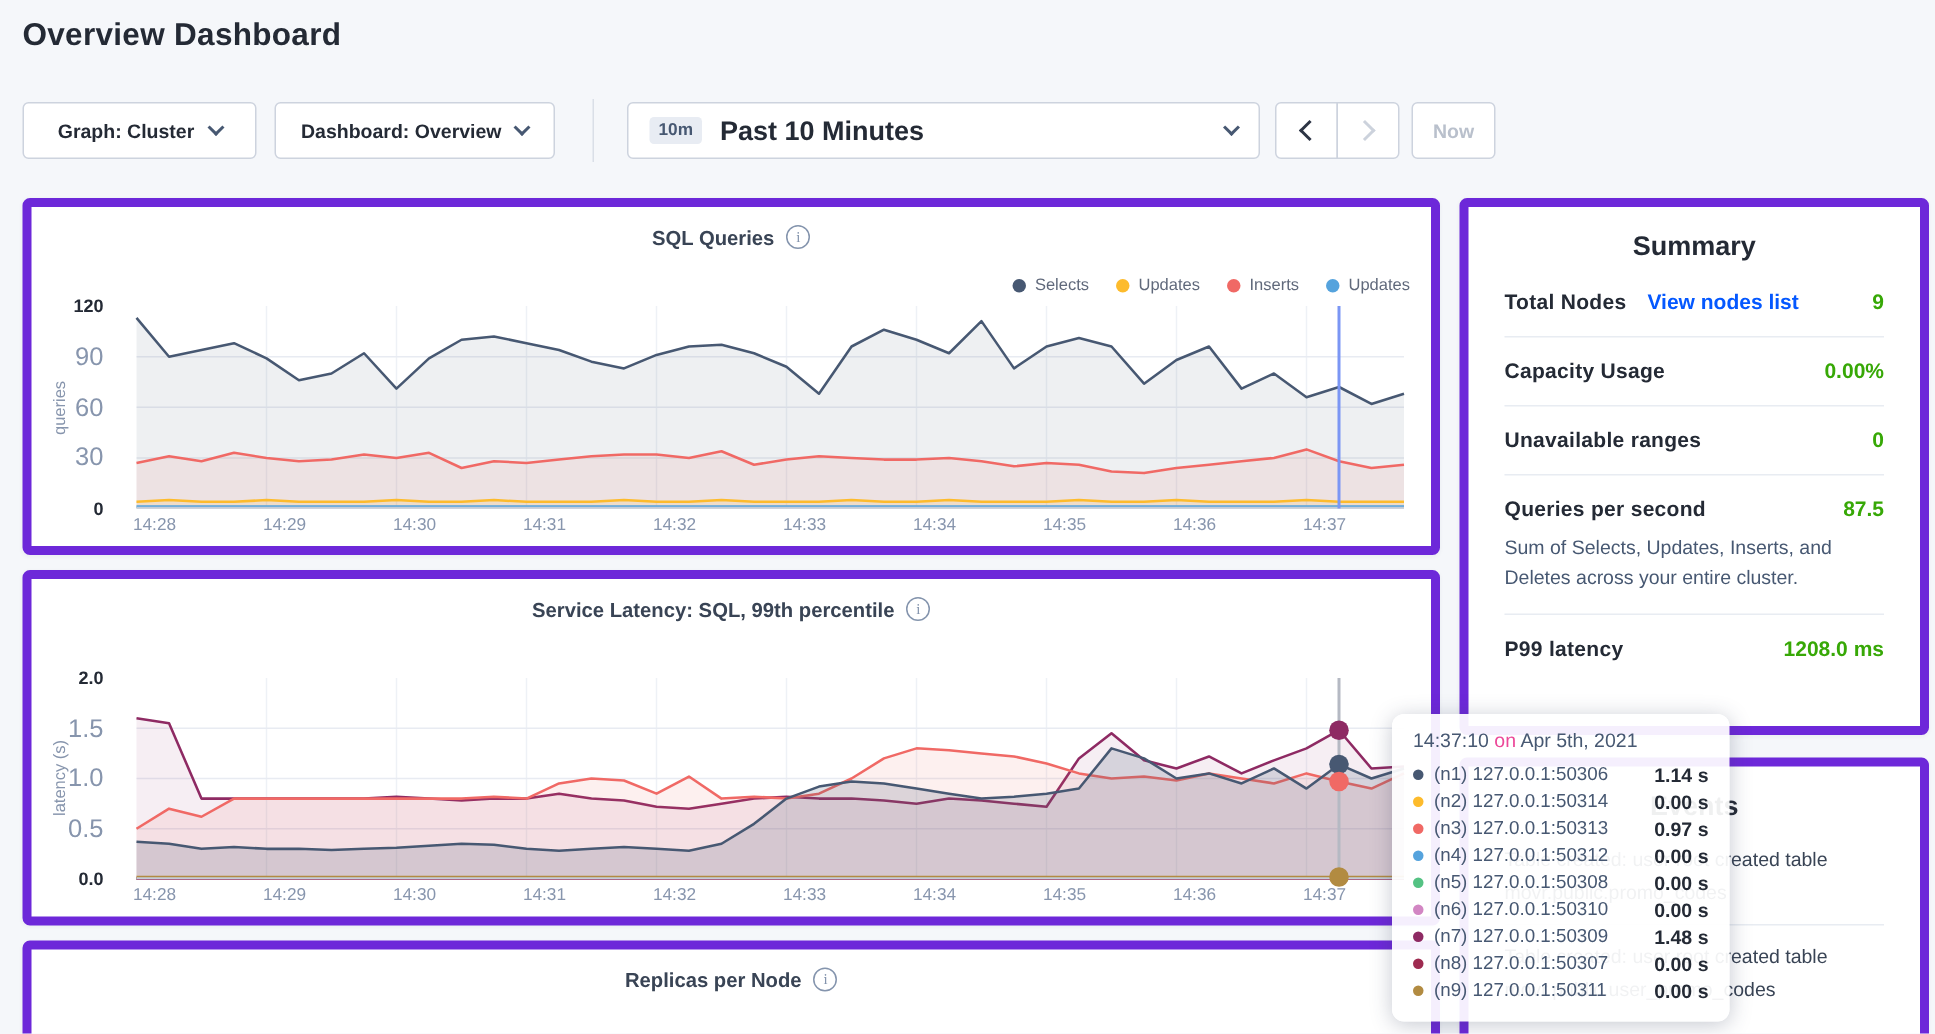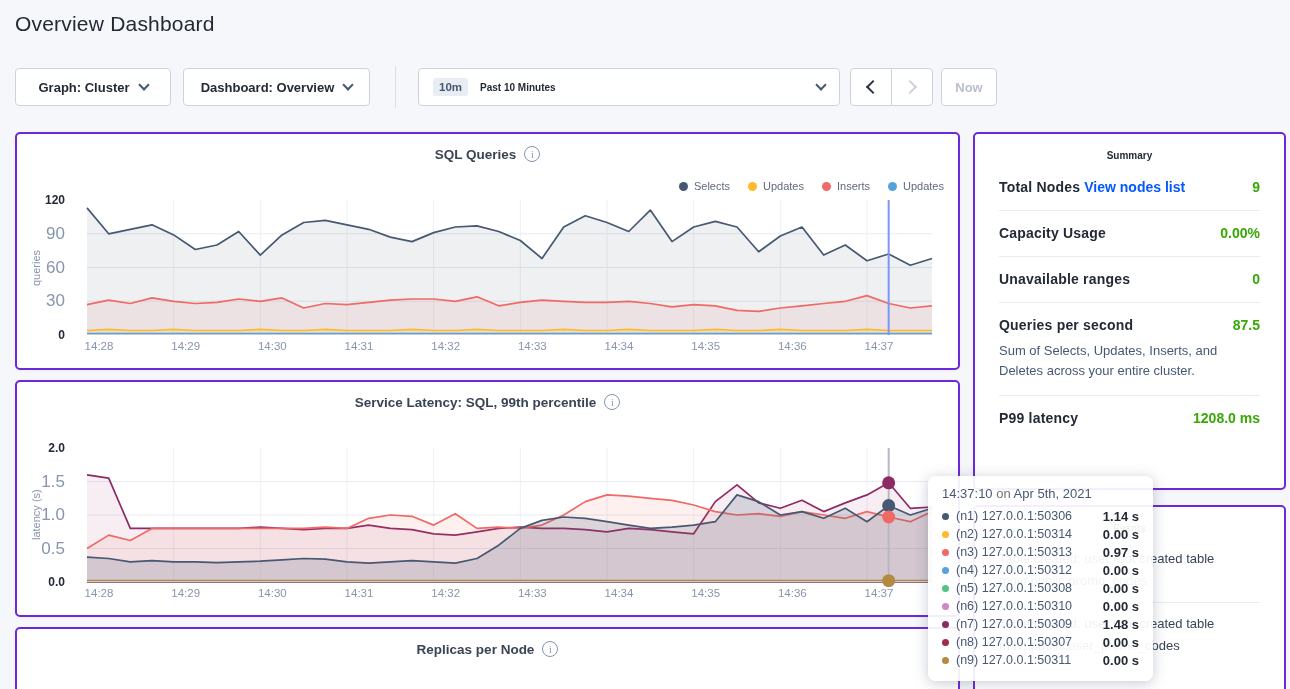--- a/index.html
+++ b/index.html
@@ -4,21 +4,21 @@
 <style>
   * { box-sizing: border-box; }
   html,body { margin:0; padding:0; }
   body {
     width:1290px; height:689px; overflow:hidden; position:relative;
     background:#f5f7fa; color:#242a35;
     font-family:"Liberation Sans", sans-serif;
   }
   h1.page-title {
     position:absolute; left:15px; top:12px; margin:0;
-    font-size:21px; font-weight:400; color:#242a35; letter-spacing:0.2px;
+    font-size:21px; font-weight:700; color:#242a35; letter-spacing:0.2px;
   }
   
   .btn {
     position:absolute; background:#fff; border:1px solid #cdd3de; border-radius:4px;
     display:flex; align-items:center; justify-content:center; gap:10px;
     font-size:13px; font-weight:bold; color:#242a35; cursor:pointer;
   }
   #dd-graph { left:15px; top:68px; width:156px; height:38px; }
   #dd-dashboard { left:183px; top:68px; width:187px; height:38px; }
   .vdiv { position:absolute; left:395px; top:66px; width:1px; height:42px; background:#dadfe7; }
@@ -30,21 +30,21 @@
   }
   #timepicker .chev-down { margin-left:auto; }
   #nav-prev { left:850px; top:68px; width:42px; height:38px; border-radius:4px 0 0 4px; }
   #nav-next { left:891px; top:68px; width:42px; height:38px; border-radius:0 4px 4px 0; }
   .arr { width:10px; height:10px; transform:rotate(45deg); }
   #nav-prev .arr { border-left:2.5px solid #2c3444; border-bottom:2.5px solid #2c3444; margin-left:4px; }
   #nav-next .arr { border-right:2.5px solid #ccd2dc; border-top:2.5px solid #ccd2dc; margin-right:4px; }
   #btn-now { left:941px; top:68px; width:56px; height:38px; color:#b9c0cc; }
   
   .card {
-    position:absolute; background:#fff; border:2px solid #6d28d9; border-radius:5px;
+    position:absolute; background:#fff; border:6px solid #6d28d9; border-radius:5px;
     box-shadow:0 1px 3px rgba(40,50,80,0.05);
   }
   #card-sql      { left:15px;  top:132px; width:945px; height:238px; }
   #card-latency  { left:15px;  top:380px; width:945px; height:237px; }
   #card-replicas { left:15px;  top:627px; width:945px; height:120px; }
   #card-summary  { left:973px; top:132px; width:313px; height:358px; }
   #card-events   { left:973px; top:505px; width:313px; height:230px; }
   .chart-title {
     position:absolute; top:12px; left:0; right:0;
     display:flex; justify-content:center; align-items:center; gap:8px;
@@ -71,39 +71,39 @@
   #card-sql .xticks { top:206px; } #card-latency .xticks { top:205px; }
   .xticks span { position:absolute; transform:translateX(-50%); font-size:11.5px; color:#8795ad; white-space:nowrap; }
   .ylabel {
     position:absolute; left:12px; top:66px; width:14px;
     writing-mode:vertical-rl; transform:rotate(180deg);
     display:flex; align-items:center; justify-content:center;
     font-size:11px; color:#8795ad;
   }
   #card-sql .ylabel { height:135px; } #card-latency .ylabel { height:134px; }
   
-  .panel-title { margin:16px 17px 4px; text-align:center; font-weight:bold; font-size:10px; color:#242a35; }
+  .panel-title { margin:16px 17px 4px; text-align:center; font-weight:bold; font-size:18px; color:#242a35; }
   .srow { margin:0 24px; padding:14px 0 15px; border-bottom:1px solid #e8ecf2; }
   .srow:last-child { border-bottom:none; }
-  .srow-head { display:flex; align-items:baseline; gap:4px; }
+  .srow-head { display:flex; align-items:baseline; gap:14px; }
   .srow-label { font-weight:bold; font-size:14px; color:#242a35; letter-spacing:0.2px; }
   .srow-link { font-weight:bold; font-size:14px; color:#0458ff; text-decoration:none; cursor:pointer; }
   .srow-value { margin-left:auto; font-weight:bold; font-size:14px; color:#37a806; white-space:nowrap; }
   .srow-desc { margin-top:8px; font-size:13px; color:#475872; line-height:1.5; }
   
   .event-row { margin:0 24px; padding:10px 0; font-size:13px; color:#394455; line-height:22px; border-bottom:1px solid #e8ecf2; }
   .event-row:last-child { border-bottom:none; }
   
   #tooltip {
     position:absolute; left:928px; top:476px; width:225px; z-index:20;
     background:rgba(255,255,255,0.93); border-radius:8px;
     box-shadow:0 2px 14px rgba(50,60,90,0.28); padding:10px 14px 12px;
   }
   .tt-header { font-size:13px; color:#475872; margin-bottom:6px; }
-  .tt-header .conj { color:#737373; }
+  .tt-header .conj { color:#ec4899; }
   .tt-row { display:flex; align-items:center; gap:7px; height:18px; font-size:12.5px; color:#475872; }
   .tt-dot { width:7px; height:7px; border-radius:50%; flex:none; }
   .tt-label { white-space:nowrap; }
   .tt-val { margin-left:auto; font-weight:bold; font-size:13px; color:#242a35; white-space:nowrap; }
 </style>
 </head>
 <body>
 
 <h1 class="page-title">Overview Dashboard</h1>
 
@@ -111,21 +111,21 @@
   <span>Graph: Cluster</span>
   <span class="chev-down"></span>
 </div>
 <div class="btn" id="dd-dashboard">
   <span>Dashboard: Overview</span>
   <span class="chev-down"></span>
 </div>
 <div class="vdiv"></div>
 <div class="btn" id="timepicker">
   <span class="badge">10m</span>
-  <span style="font-size:10px">Past 10 Minutes</span>
+  <span style="font-size:18px">Past 10 Minutes</span>
   <span class="chev-down"></span>
 </div>
 <div class="btn" id="nav-prev">
   <span class="arr"></span>
 </div>
 <div class="btn" id="nav-next">
   <span class="arr"></span>
 </div>
 <div class="btn" id="btn-now">Now</div>
 

